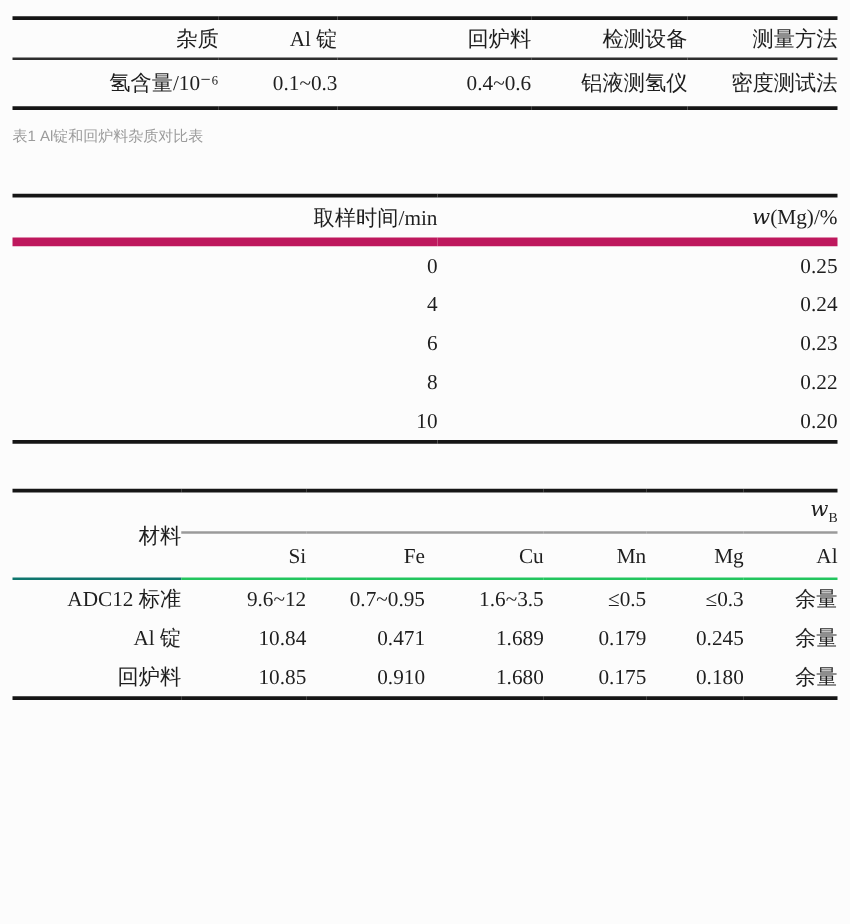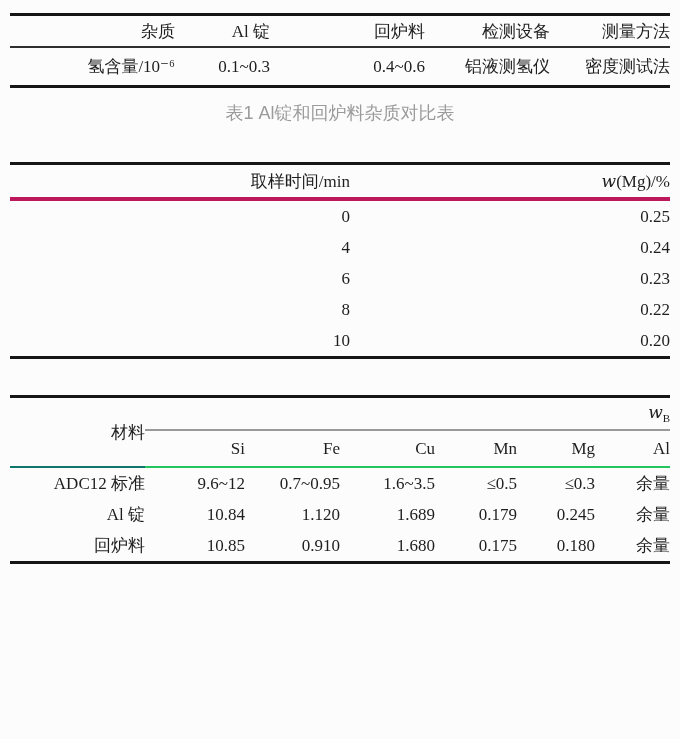--- a/index.html
+++ b/index.html
@@ -45,21 +45,21 @@
     font-size: 16.5px;
     line-height: 1.5;
   }
   
   .t2 {
     border-top: 3px solid #161616;
     border-bottom: 3px solid #161616;
   }
   .t2 thead th {
     height: 32px;
-    border-bottom: 4px solid #be185d;
+    border-bottom: 7px solid #be185d;
   }
   .t2 tbody td { height: 31px; }
   
   .t3 {
     border-top: 3px solid #161616;
     border-bottom: 3px solid #161616;
   }
   .t3 .wb-cell {
     height: 31px;
     border-bottom: 2px solid #9a9a9a;
@@ -76,23 +76,23 @@
   .var {
     font-style: italic;
     font-family: "DejaVu Serif", "Liberation Serif", serif;
   }
   sub.chem {
     font-size: 11px;
   }
   
   .caption {
     width: 660px;
-    text-align: center;
+    text-align: left;
     font-family: "Liberation Sans", "DejaVu Sans", sans-serif;
-    font-size: 18px;
+    font-size: 12px;
     color: #9b9b9b;
   }
   .caption-1 { margin-top: 13px; }
   .caption-2 { margin-top: 13px; }
   .caption-3 { margin-top: 12px; }
   .gap-a { height: 37px; }
   .gap-b { height: 36px; }
 </style>
 </head>
 <body>
@@ -197,21 +197,21 @@
         <td>9.6~12</td>
         <td>0.7~0.95</td>
         <td>1.6~3.5</td>
         <td>≤0.5</td>
         <td>≤0.3</td>
         <td>余量</td>
       </tr>
       <tr>
         <td>Al 锭</td>
         <td>10.84</td>
-        <td>1.120</td>
+        <td>0.471</td>
         <td>1.689</td>
         <td>0.179</td>
         <td>0.245</td>
         <td>余量</td>
       </tr>
       <tr>
         <td>回炉料</td>
         <td>10.85</td>
         <td>0.910</td>
         <td>1.680</td>

